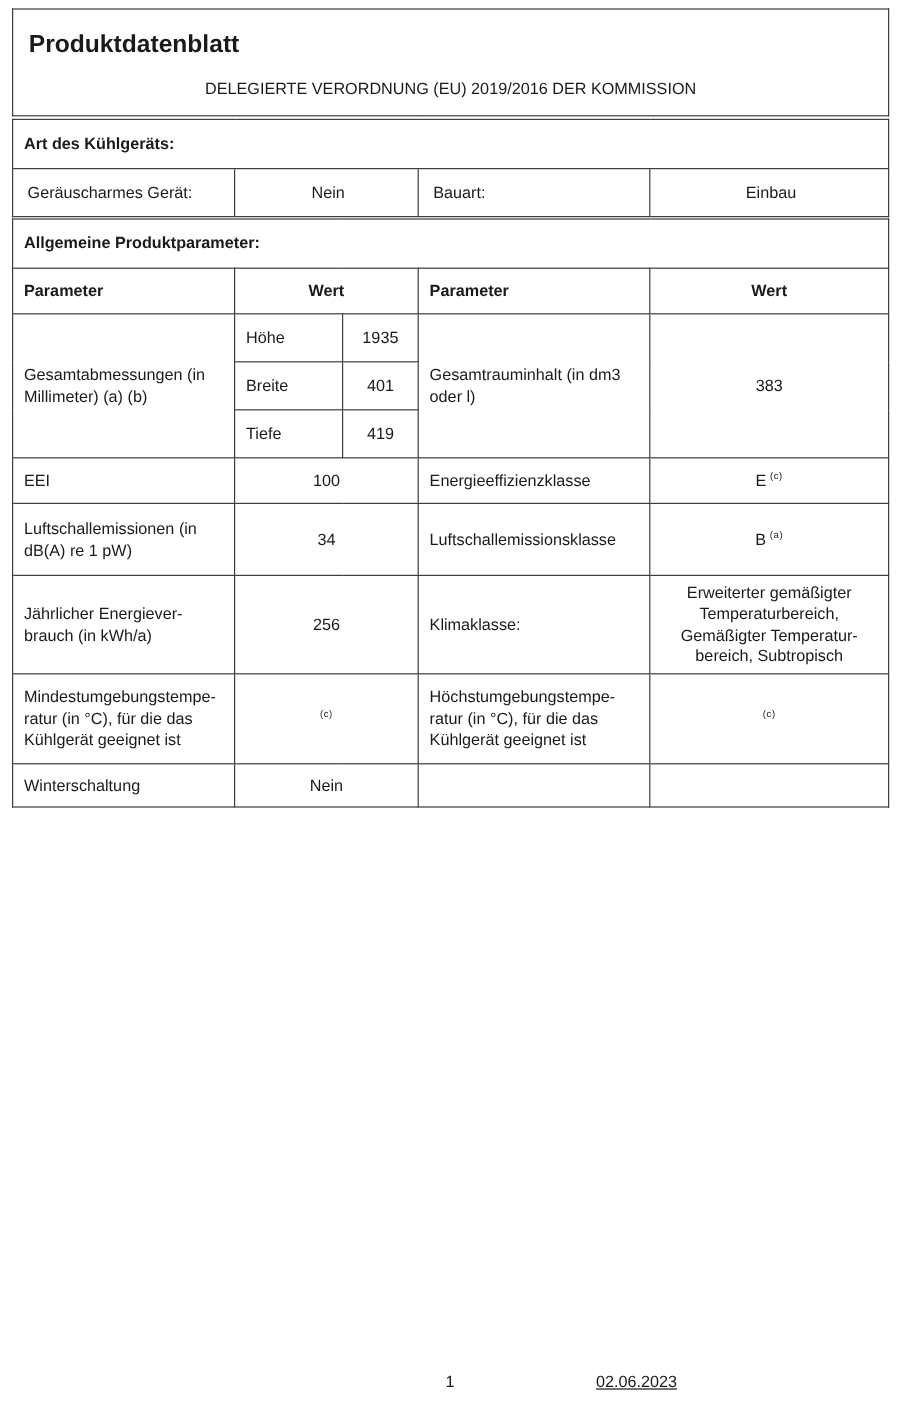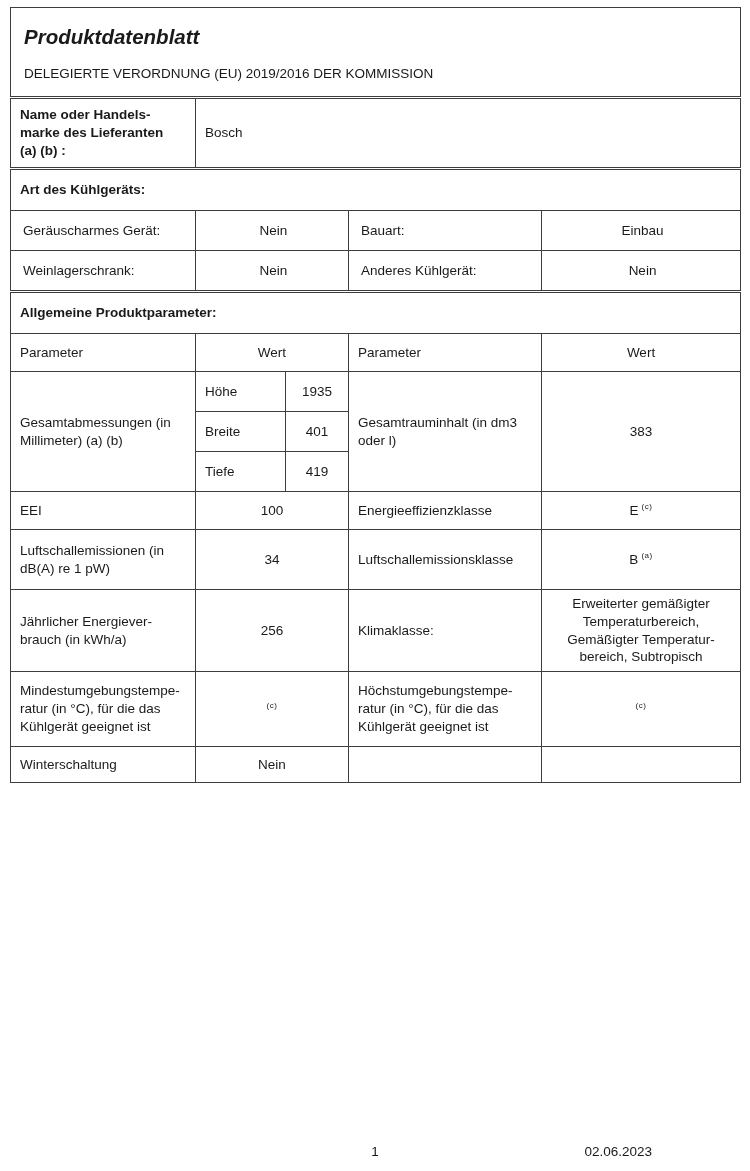--- a/index.html
+++ b/index.html
@@ -32,46 +32,46 @@
   .nowrap { white-space: nowrap; }
   sup.note {
     font-size: 8px;
     line-height: 0;
     vertical-align: super;
     letter-spacing: 0.5px;
   }
   .val-sup sup.note { margin-left: 3px; }
   
   td.headbox { height: 76px; vertical-align: middle; padding: 6px 13px; }
-  .doc-title { font-size: 20.5px; font-weight: bold; margin: 2px 0 15px 0; font-style: italic; }
-  .doc-sub { font-size: 13.5px; }
+  .doc-title { font-size: 20.5px; font-weight: bold; margin: 2px 0 15px 0; }
+  .doc-sub { font-size: 13.5px; text-align: center; }
   
   .h-name td { height: 60px; }
   .h-addr td { height: 40px; }
   .h-model td { height: 38px; }
   .h-sect td { height: 32px; }
   .h-std td { height: 31px; padding-left: 12px; }
-  .h-cols td { height: 29px; }
+  .h-cols td { height: 29px; font-weight: bold; }
   .h-dim td { height: 31px; }
   .h-eei td { height: 29px; }
   .h-luft td { height: 51px; }
   .h-jahr td { height: 73px; margin-top: 28px; }
   .h-mind td { height: 66px; }
   .h-wint td { height: 27px; }
   
   .footer {
     position: absolute;
     left: 10px; top: 1144px;
     width: 730px;
     display: flex;
     font-size: 13.5px;
   }
   .footer > span { flex: 1; }
   .footer .mid { text-align: center; }
-  .footer .right { text-align: center; }
+  .footer .right { text-align: left; text-decoration: underline; }
 </style>
 </head>
 <body>
 
 <div class="sheet">
 
   <table class="first">
     <colgroup>
         <col style="width:730px">
       </colgroup>
@@ -84,51 +84,39 @@
         </tr>
   </tbody>
     </table>
 
   <table>
     <colgroup>
         <col style="width:185px">
         <col style="width:545px">
       </colgroup>
     <tbody>
-        <tr class="h-name">
-      <td class="bold pre">Name oder Handels-
-marke des Lieferanten
-(a) (b) :</td>
-      <td>Bosch</td>
-    </tr>
   </tbody>
     </table>
 
   <table>
     <colgroup>
         <col style="width:185px">
         <col style="width:153px">
         <col style="width:193px">
         <col style="width:199px">
       </colgroup>
     <tbody>
         <tr class="h-sect">
       <td colspan="4" class="bold">Art des Kühlgeräts:</td>
     </tr>
     <tr class="h-std">
       <td>Geräuscharmes Gerät:</td>
       <td class="c">Nein</td>
       <td>Bauart:</td>
       <td class="c">Einbau</td>
-    </tr>
-    <tr class="h-std">
-      <td>Weinlagerschrank:</td>
-      <td class="c">Nein</td>
-      <td>Anderes Kühlgerät:</td>
-      <td class="c">Nein</td>
     </tr>
   </tbody>
     </table>
 
   <table>
     <colgroup>
         <col style="width:185px">
         <col style="width:90px">
         <col style="width:63px">
         <col style="width:193px">

